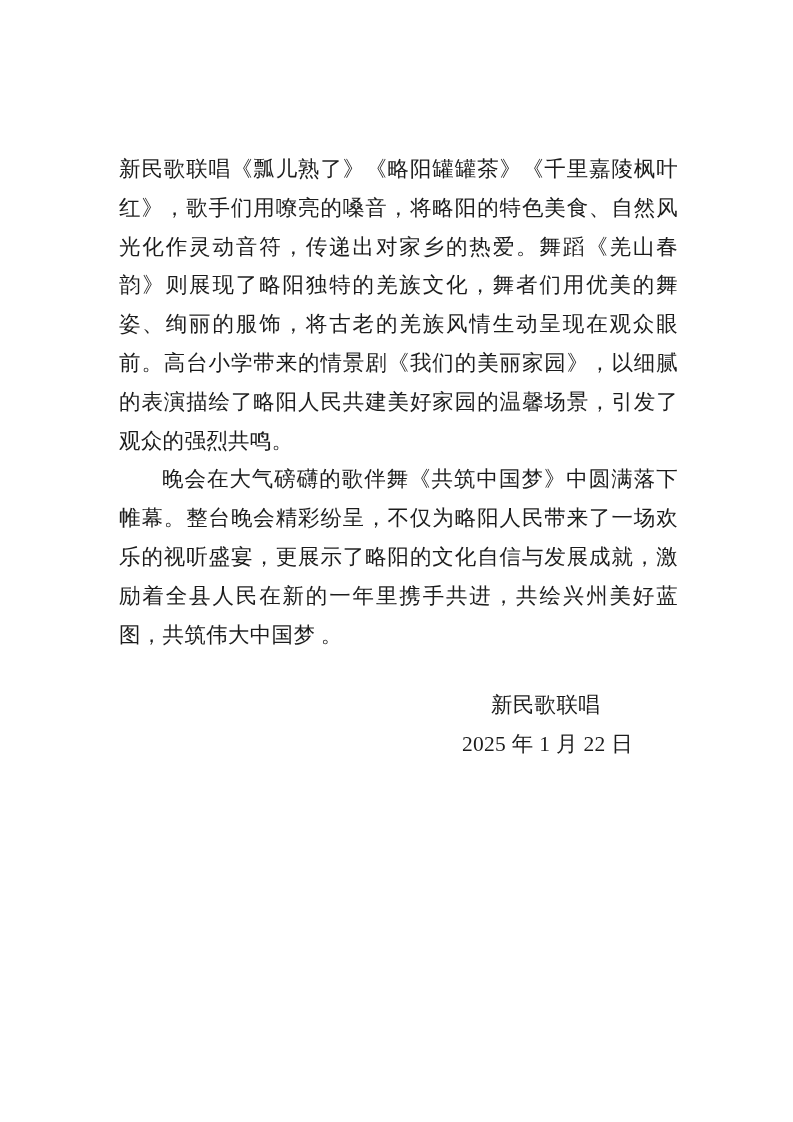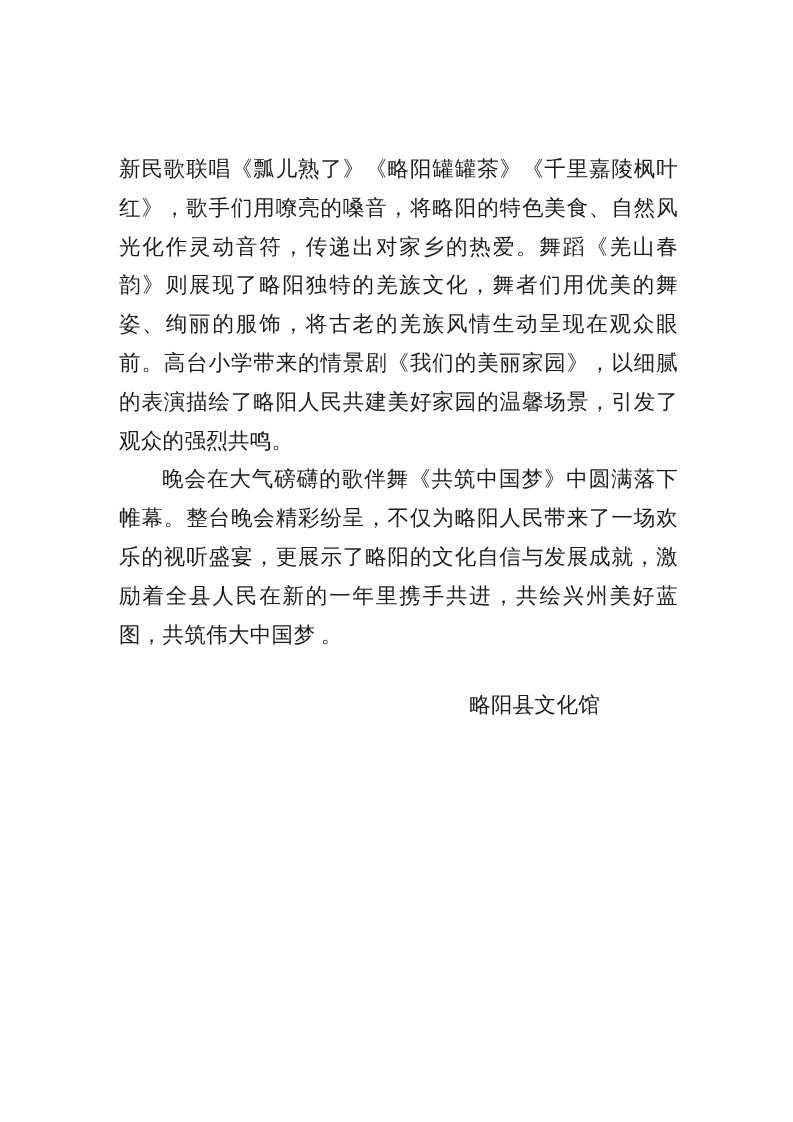--- a/index.html
+++ b/index.html
@@ -54,16 +54,17 @@
   }
 </style>
 </head>
 <body>
 
 <div class="page">
   <div class="content">
     <p class="para no-indent">新民歌联唱《瓢儿熟了》《略阳罐罐茶》《千里嘉陵枫叶红》，歌手们用嘹亮的嗓音，将略阳的特色美食、自然风光化作灵动音符，传递出对家乡的热爱。舞蹈《羌山春韵》则展现了略阳独特的羌族文化，舞者们用优美的舞姿、绚丽的服饰，将古老的羌族风情生动呈现在观众眼前。高台小学带来的情景剧《我们的美丽家园》，以细腻的表演描绘了略阳人民共建美好家园的温馨场景，引发了观众的强烈共鸣。</p>
     <p class="para">晚会在大气磅礴的歌伴舞《共筑中国梦》中圆满落下帷幕。整台晚会精彩纷呈，不仅为略阳人民带来了一场欢乐的视听盛宴，更展示了略阳的文化自信与发展成就，激励着全县人民在新的一年里携手共进，共绘兴州美好蓝图，共筑伟大中国梦 。</p>
     <div class="signature">
-      <div class="sig-org">略阳县文化馆</div>
+      <div class="sig-org">新民歌联唱</div>
+      <div class="sig-date">2025 年 1 月 22 日</div>
     </div>
   </div>
 </div>
 
 </body></html>

